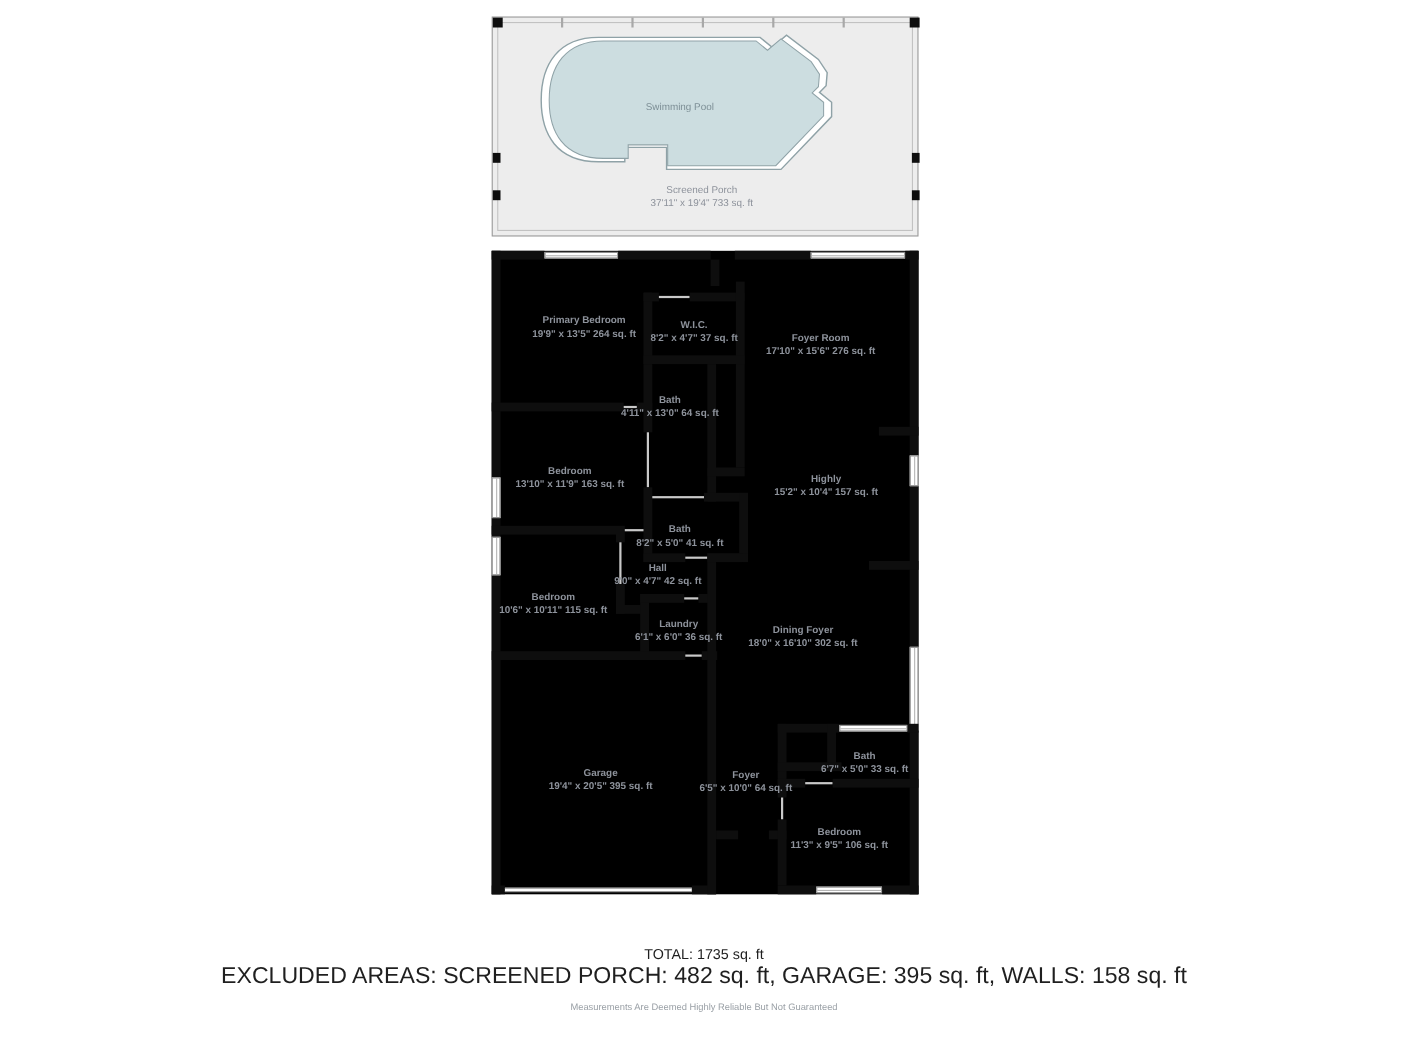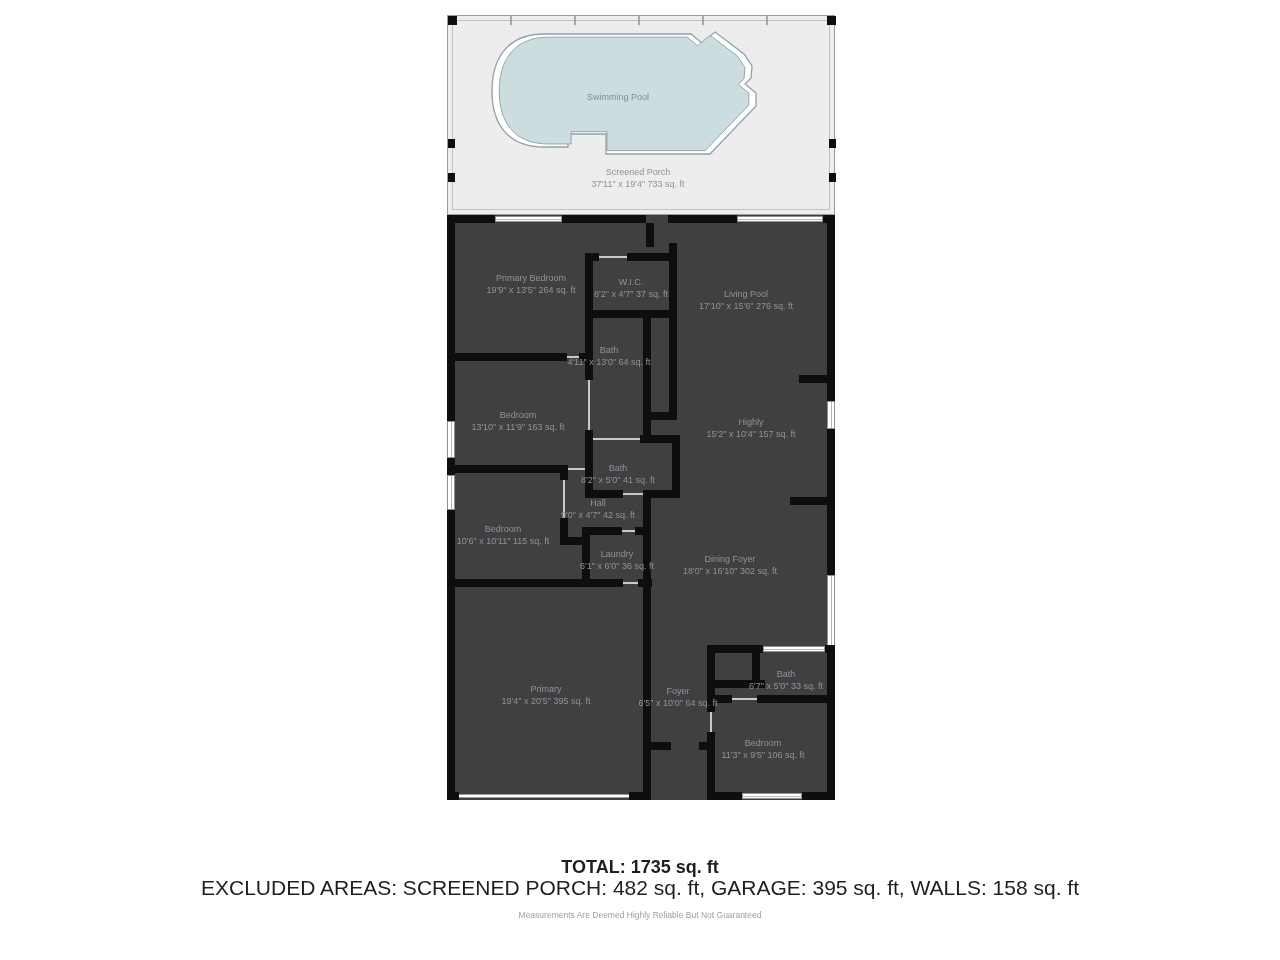--- a/index.html
+++ b/index.html
@@ -7,34 +7,34 @@
           font-family:"Liberation Sans", sans-serif;}
   
   .porch{position:absolute;left:447px;top:15px;width:388px;height:200px;
          background:#ededed;border:1px solid #9c9c9c;box-sizing:border-box;}
   .porch-inner{position:absolute;left:4px;top:4px;right:4px;bottom:4px;
                border:1px solid #c2c2c2;}
   .post{position:absolute;background:#0e0e0e;}
   .tick{position:absolute;background:#a8a8a8;}
   .pool-svg{position:absolute;left:0;top:0;}
   
-  .house{position:absolute;left:447px;top:215px;width:388px;height:585px;background:#404040;}
+  .house{position:absolute;left:447px;top:228px;width:388px;height:585px;background:#000000;font-weight:bold;}
   .w{position:absolute;background:#0e0e0e;}
   .wn{position:absolute;background:#fff;border:1px solid #8f8f8f;box-sizing:border-box;}
   .wn.v::after{content:"";position:absolute;left:50%;top:0;bottom:0;width:1px;background:#b5b5b5;}
   .wn.h::after{content:"";position:absolute;top:50%;left:0;right:0;height:1px;background:#b5b5b5;}
   .dl{position:absolute;background:#c9c9c9;}
   .gdoor{position:absolute;background:#fff;border-top:1px solid #9c9c9c;border-bottom:1px solid #9c9c9c;box-sizing:border-box;}
   
   .lbl{position:absolute;transform:translateX(-50%);text-align:center;color:#8d929b;
        font-size:9px;line-height:11.5px;white-space:nowrap;z-index:6;}
   .pool-lbl{color:#7d8f96;}
   
   .summary{position:absolute;left:0;top:858px;width:1280px;text-align:center;color:#1f1f1f;}
-  .sum-total{font-size:18px;font-weight:bold;line-height:19px;}
+  .sum-total{font-size:13px;font-weight:normal;line-height:19px;}
   .sum-floor{font-size:17px;line-height:19px;}
   .sum-excluded{font-size:21px;line-height:22px;}
   .sum-disclaimer{font-size:8.5px;color:#9aa0a6;margin-top:11px;}
 </style>
 </head>
 <body>
 
 <div class="canvas">
 
   <div class="porch">
@@ -160,21 +160,21 @@
 
     <div class="lbl" style="left:84px;top:58px">
       <span>Primary Bedroom</span><br>
       <span>19'9" x 13'5" 264 sq. ft</span>
     </div>
     <div class="lbl" style="left:184px;top:62px">
       <span>W.I.C.</span><br>
       <span>8'2" x 4'7" 37 sq. ft</span>
     </div>
     <div class="lbl" style="left:299px;top:74px">
-      <span>Living Pool</span><br>
+      <span>Foyer Room</span><br>
       <span>17'10" x 15'6" 276 sq. ft</span>
     </div>
     <div class="lbl" style="left:162px;top:130px">
       <span>Bath</span><br>
       <span>4'11" x 13'0" 64 sq. ft</span>
     </div>
     <div class="lbl" style="left:71px;top:195px">
       <span>Bedroom</span><br>
       <span>13'10" x 11'9" 163 sq. ft</span>
     </div>
@@ -196,21 +196,21 @@
     </div>
     <div class="lbl" style="left:170px;top:334px">
       <span>Laundry</span><br>
       <span>6'1" x 6'0" 36 sq. ft</span>
     </div>
     <div class="lbl" style="left:283px;top:339px">
       <span>Dining Foyer</span><br>
       <span>18'0" x 16'10" 302 sq. ft</span>
     </div>
     <div class="lbl" style="left:99px;top:469px">
-      <span>Primary</span><br>
+      <span>Garage</span><br>
       <span>19'4" x 20'5" 395 sq. ft</span>
     </div>
     <div class="lbl" style="left:231px;top:471px">
       <span>Foyer</span><br>
       <span>6'5" x 10'0" 64 sq. ft</span>
     </div>
     <div class="lbl" style="left:339px;top:454px">
       <span>Bath</span><br>
       <span>6'7" x 5'0" 33 sq. ft</span>
     </div>

